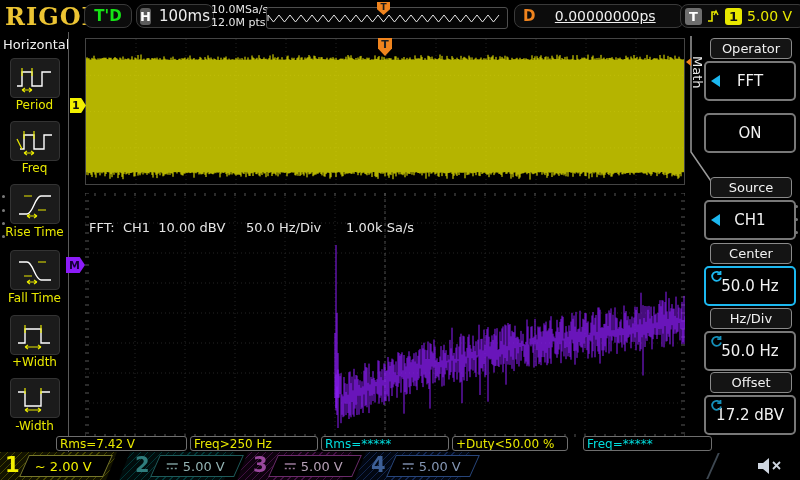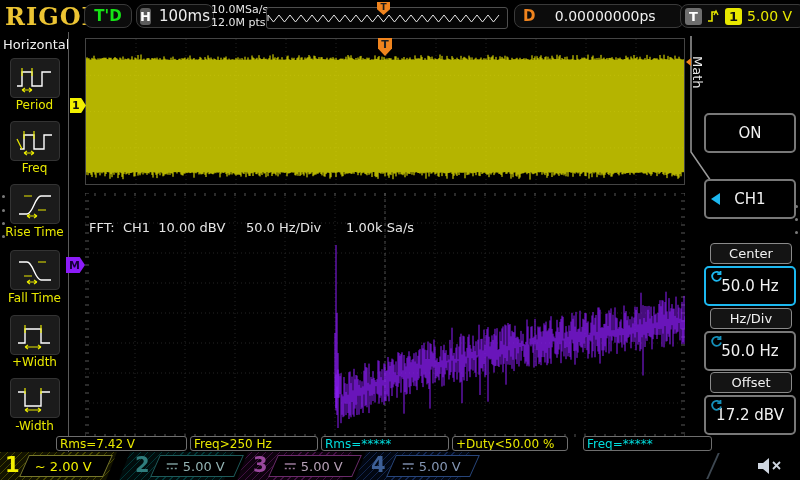--- a/index.html
+++ b/index.html
@@ -23,21 +23,21 @@
   #rates{left:211px;top:3px;font-size:11px;line-height:13px;color:#e8e8e8;}
   #strip{left:266px;top:7px;width:240px;height:20px;background:#050505;
          border:1px solid #4e4e4e;border-radius:3px;}
   #strip svg{position:absolute;left:0;top:0;}
   #strip-t{left:377px;top:2px;width:13px;height:13px;background:#f0841e;
            clip-path:polygon(0 0,100% 0,100% 55%,50% 100%,0 55%);
            display:flex;align-items:flex-start;justify-content:center;
            color:#1a1a1a;font-size:9px;font-weight:bold;z-index:3;}
   #d-box{left:514px;top:4px;width:152px;padding:0 8px;}
   #d-box .dlab{color:#f0841e;font-weight:bold;font-size:15px;}
-  #d-box .val{color:#f0f0f0;font-size:14px;margin:0 auto;}
+  #d-box .val{color:#f0f0f0;font-size:14px;margin:0 auto;text-decoration:underline;}
   #t-box{left:680px;top:4px;width:116px;padding:0 4px;gap:5px;}
   #t-badge{background:#6e6e6e;color:#fff;}
   #t-ch-badge{background:#e8e800;color:#111;}
   #t-box .val{color:#e8e800;font-size:14px;}
 
   
   #left-menu{left:0;top:32px;width:69px;height:420px;}
   #left-title{left:3px;top:5px;color:#f0f0f0;font-size:13px;}
   #left-menu .lbtn{position:absolute;left:10px;width:48px;height:38px;background:#1b1b1b;
                    border:1px solid #333;border-radius:4px;display:flex;align-items:center;
@@ -487,28 +487,36 @@
   <span style="color: rgb(0, 222, 222);">Freq=*****</span>
 </div>
 
 <div id="right-menu" class="abs">
   <svg class="abs" style="left:0;top:0" width="30" height="170">
     <path d="M5,4 L5,120 L27,152" stroke="#9a9a9a" stroke-width="1.5" fill="none"></path>
   </svg>
   <div id="math-marker"></div>
   <div id="math-tab-text">Math</div>
 
+  <div class="menu-item" style="top:6px">
+    <div class="mi-header">Operator</div>
+    <div class="mi-value">
+      <span class="tri-left"></span>
+      <span>FFT</span>
+    </div>
+  </div>
 
   <div class="menu-item" style="top:79px">
     <div class="mi-value">
       <span>ON</span>
     </div>
   </div>
 
   <div class="menu-item" style="top:145px">
+    <div class="mi-header">Source</div>
     <div class="mi-value">
       <span class="tri-left"></span>
       <span>CH1</span>
     </div>
   </div>
 
   <div class="menu-item" style="top:211px">
     <div class="mi-header">Center</div>
     <div class="mi-value active">
       <svg class="knob" width="13" height="13" viewBox="0 0 13 13">

